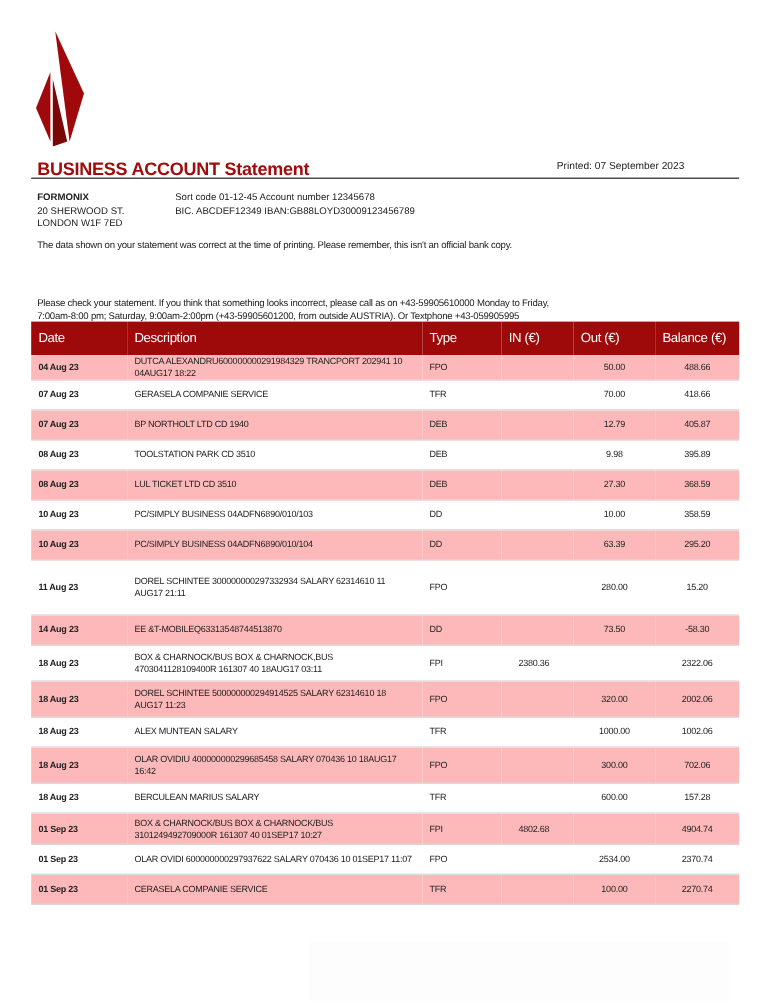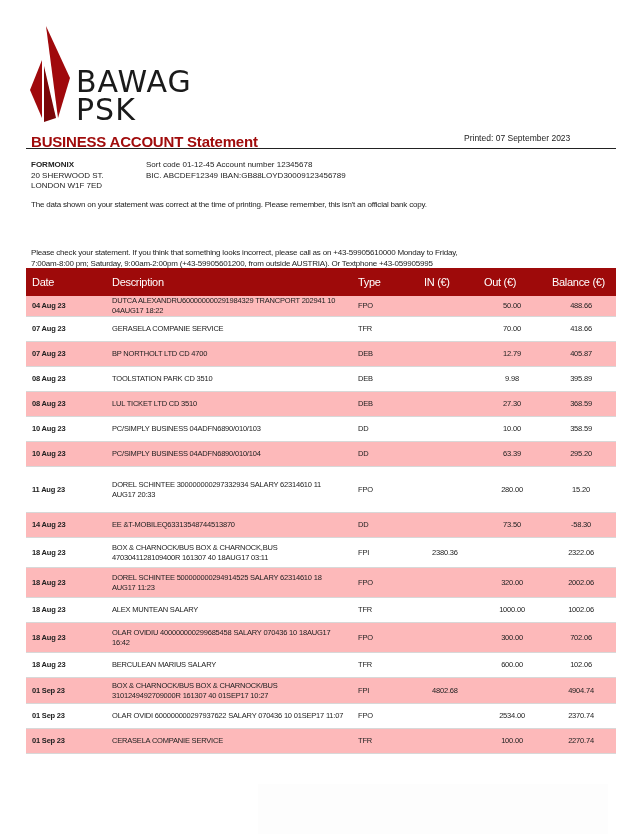--- a/index.html
+++ b/index.html
@@ -32,24 +32,20 @@
 </style>
 </head>
 <body>
 
 <div class="logo">
   <svg width="46" height="96" viewBox="0 0 46 96">
     <polygon points="16,0 40,52 28,92" fill="#a0090c"></polygon>
     <polygon points="12,34 0,64 12,92" fill="#a0090c"></polygon>
     <polygon points="14,40 14,96 26,92" fill="#7a0608"></polygon>
   </svg>
-  <div class="brand">
-    <div>BAWAG</div>
-    <div>PSK</div>
-  </div>
 </div>
 
 <div class="title-bar">
   <div class="title">BUSINESS ACCOUNT Statement</div>
   <div class="printed">Printed: 07 September 2023</div>
 </div>
 <div class="rule"></div>
 
 <div class="addr">
   <div class="name">FORMONIX</div>
@@ -96,21 +92,21 @@
       <tr style="height: 25px;">
         <td class="date">07 Aug 23</td>
         <td>GERASELA COMPANIE SERVICE</td>
         <td>TFR</td>
         <td class="in"></td>
         <td class="num">70.00</td>
         <td class="num">418.66</td>
       </tr>
       <tr class="alt" style="height: 25px;">
         <td class="date">07 Aug 23</td>
-        <td>BP NORTHOLT LTD CD 4700</td>
+        <td>BP NORTHOLT LTD CD 1940</td>
         <td>DEB</td>
         <td class="in"></td>
         <td class="num">12.79</td>
         <td class="num">405.87</td>
       </tr>
       <tr style="height: 25px;">
         <td class="date">08 Aug 23</td>
         <td>TOOLSTATION PARK CD 3510</td>
         <td>DEB</td>
         <td class="in"></td>
@@ -136,21 +132,21 @@
       <tr class="alt" style="height: 25px;">
         <td class="date">10 Aug 23</td>
         <td>PC/SIMPLY BUSINESS 04ADFN6890/010/104</td>
         <td>DD</td>
         <td class="in"></td>
         <td class="num">63.39</td>
         <td class="num">295.20</td>
       </tr>
       <tr style="height: 46px;">
         <td class="date">11 Aug 23</td>
-        <td>DOREL SCHINTEE 300000000297332934 SALARY 62314610 11 AUG17 20:33</td>
+        <td>DOREL SCHINTEE 300000000297332934 SALARY 62314610 11 AUG17 21:11</td>
         <td>FPO</td>
         <td class="in"></td>
         <td class="num">280.00</td>
         <td class="num">15.20</td>
       </tr>
       <tr class="alt" style="height: 25px;">
         <td class="date">14 Aug 23</td>
         <td>EE &amp;T-MOBILEQ63313548744513870</td>
         <td>DD</td>
         <td class="in"></td>
@@ -188,21 +184,21 @@
         <td class="in"></td>
         <td class="num">300.00</td>
         <td class="num">702.06</td>
       </tr>
       <tr style="height: 25px;">
         <td class="date">18 Aug 23</td>
         <td>BERCULEAN MARIUS SALARY</td>
         <td>TFR</td>
         <td class="in"></td>
         <td class="num">600.00</td>
-        <td class="num">102.06</td>
+        <td class="num">157.28</td>
       </tr>
       <tr class="alt" style="height: 26px;">
         <td class="date">01 Sep 23</td>
         <td>BOX &amp; CHARNOCK/BUS BOX &amp; CHARNOCK/BUS 3101249492709000R 161307 40 01SEP17 10:27</td>
         <td>FPI</td>
         <td class="in">4802.68</td>
         <td class="num"></td>
         <td class="num">4904.74</td>
       </tr>
       <tr style="height: 25px;">

